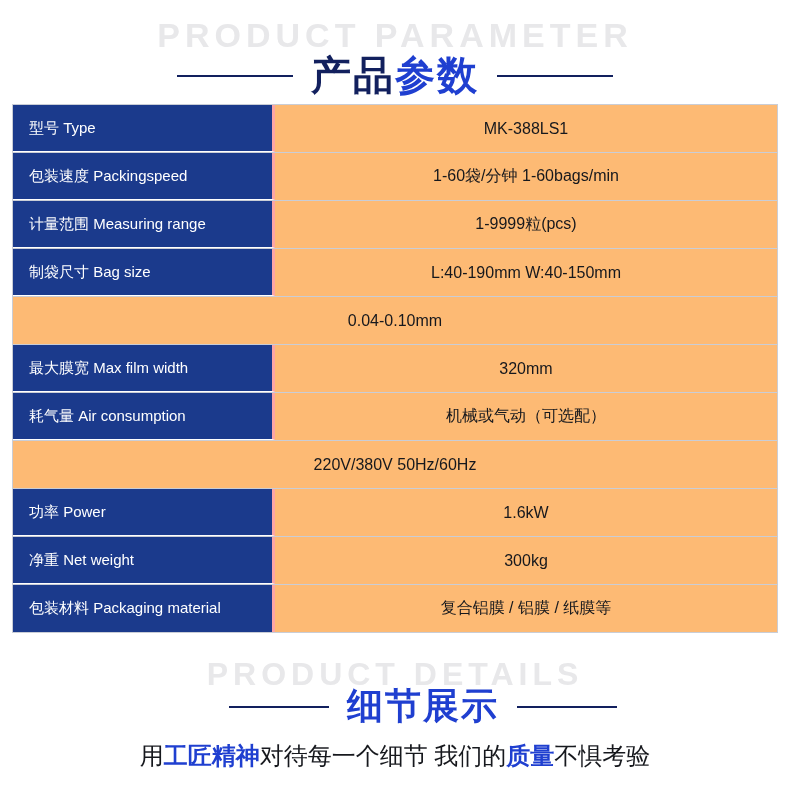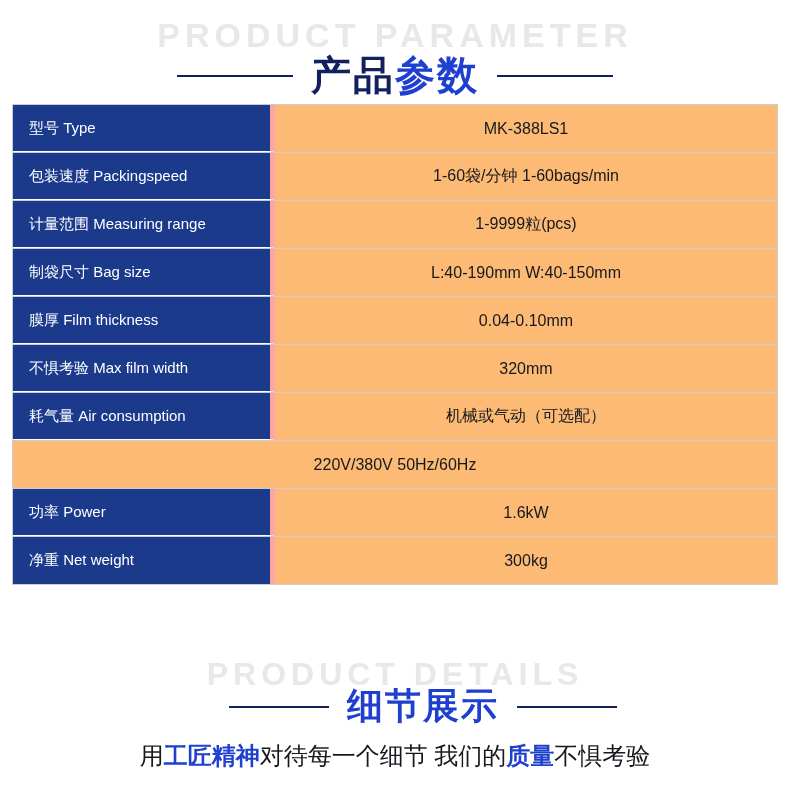--- a/index.html
+++ b/index.html
@@ -85,21 +85,21 @@
   .spec-label {
     width: 262px;
     flex: 0 0 262px;
     background: #1b3a8c;
     color: #ffffff;
     font-size: 15px;
     display: flex;
     align-items: center;
     padding-left: 16px;
     box-sizing: border-box;
-    border-right: 5px solid #fca5a5;
+    border-right: 3px solid #fca5a5;
     border-bottom: 1px solid #ffffff;
   }
   .spec-row:last-child .spec-label {
     border-bottom: none;
   }
   .spec-value {
     flex: 1 1 auto;
     background: #fdba74;
     color: #16181d;
     font-size: 16px;
@@ -200,26 +200,25 @@
       <div class="spec-label">计量范围 Measuring range</div>
       <div class="spec-value">1-9999粒(pcs)</div>
     </div>
 
     <div class="spec-row">
       <div class="spec-label">制袋尺寸 Bag size</div>
       <div class="spec-value">L:40-190mm  W:40-150mm</div>
     </div>
 
     <div class="spec-row">
-      <div class="spec-label">膜厚 Film thickness</div>
       <div class="spec-value">0.04-0.10mm</div>
     </div>
 
     <div class="spec-row">
-      <div class="spec-label">不惧考验 Max film width</div>
+      <div class="spec-label">最大膜宽 Max film width</div>
       <div class="spec-value">320mm</div>
     </div>
 
     <div class="spec-row">
       <div class="spec-label">耗气量 Air consumption</div>
       <div class="spec-value">机械或气动（可选配）</div>
     </div>
 
     <div class="spec-row">
       <div class="spec-value">220V/380V  50Hz/60Hz</div>
@@ -228,20 +227,24 @@
     <div class="spec-row">
       <div class="spec-label">功率 Power</div>
       <div class="spec-value">1.6kW</div>
     </div>
 
     <div class="spec-row">
       <div class="spec-label">净重 Net weight</div>
       <div class="spec-value">300kg</div>
     </div>
 
+    <div class="spec-row">
+      <div class="spec-label">包装材料 Packaging material</div>
+      <div class="spec-value">复合铝膜 / 铝膜 / 纸膜等</div>
+    </div>
 
   </div>
 
   <div class="footer-block">
     <div class="ghost-title-2">PRODUCT DETAILS</div>
     <div class="title-row-2">
       <div class="title-rule-2"></div>
       <div class="sub-title">细节展示</div>
       <div class="title-rule-2"></div>
     </div>

